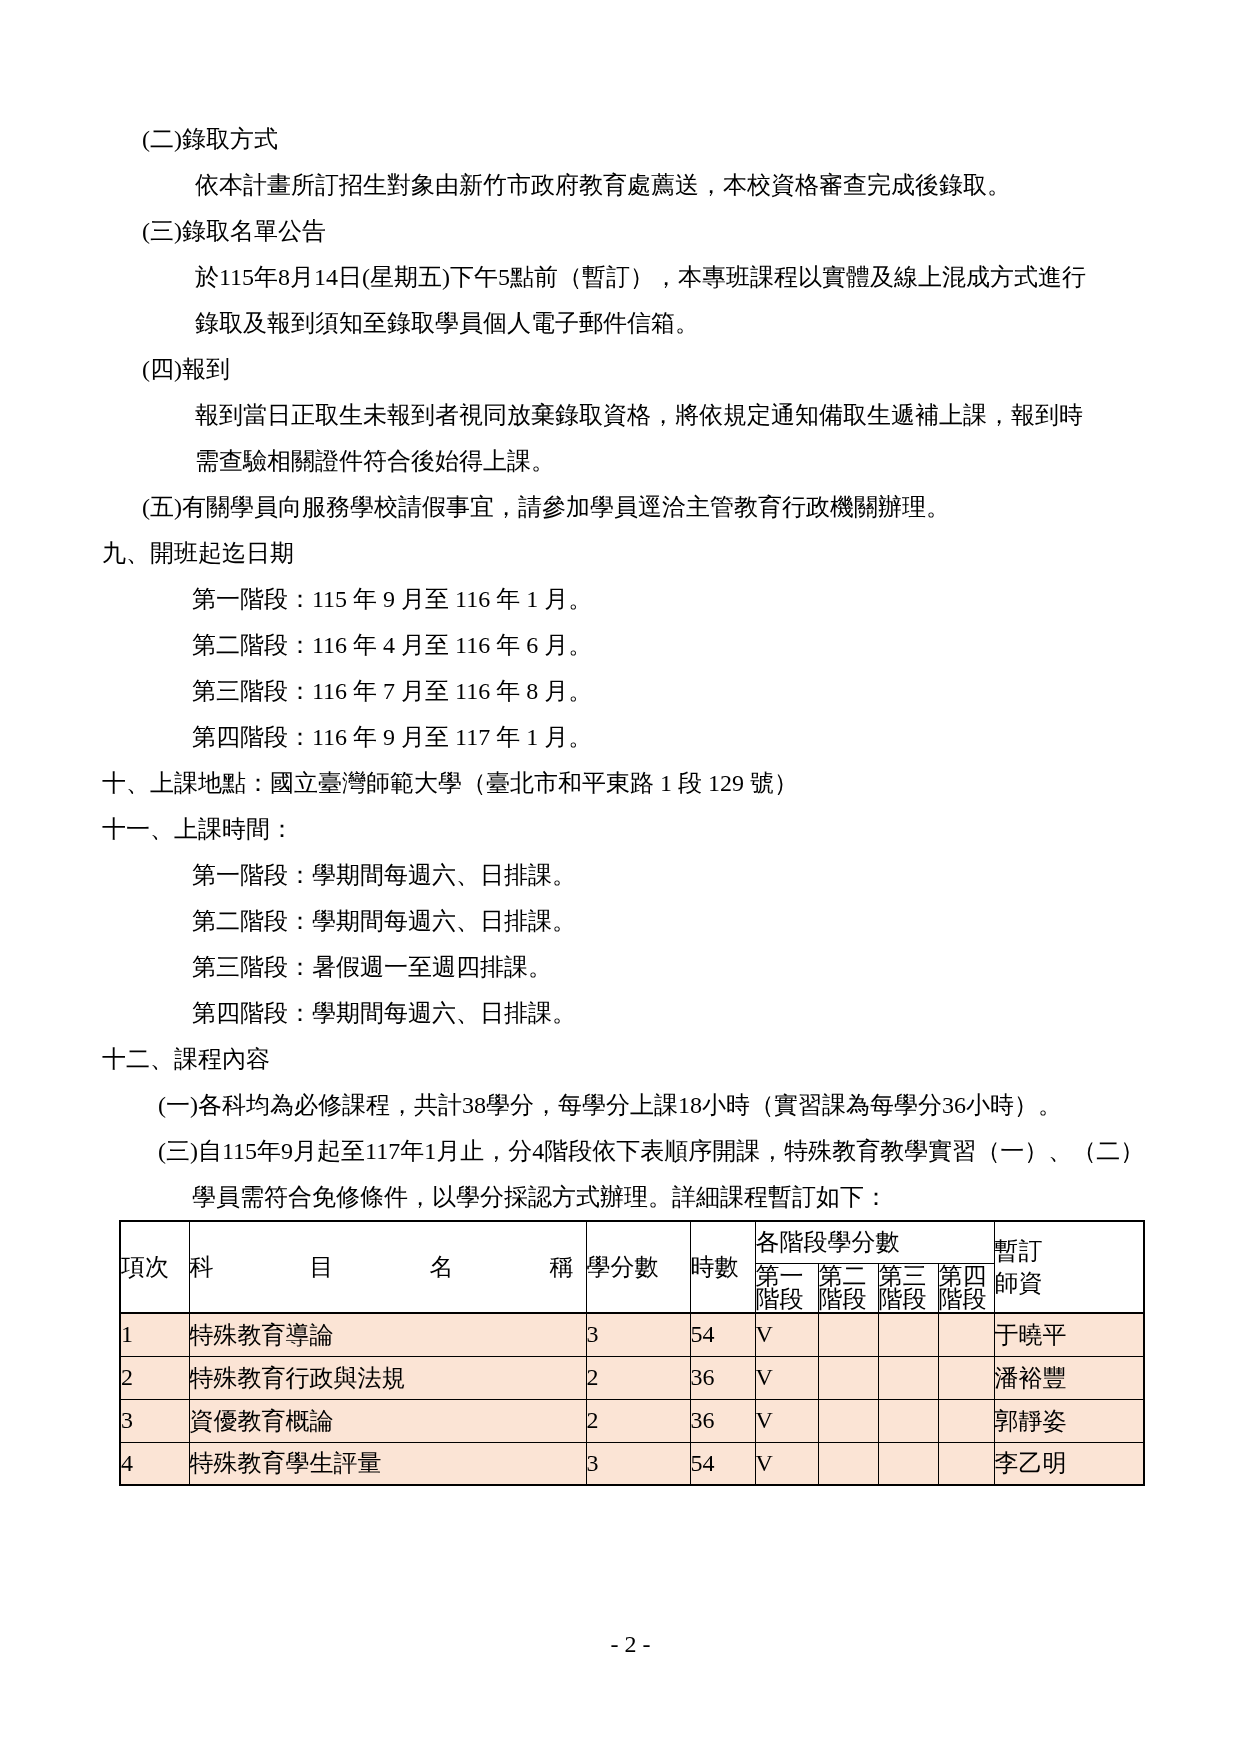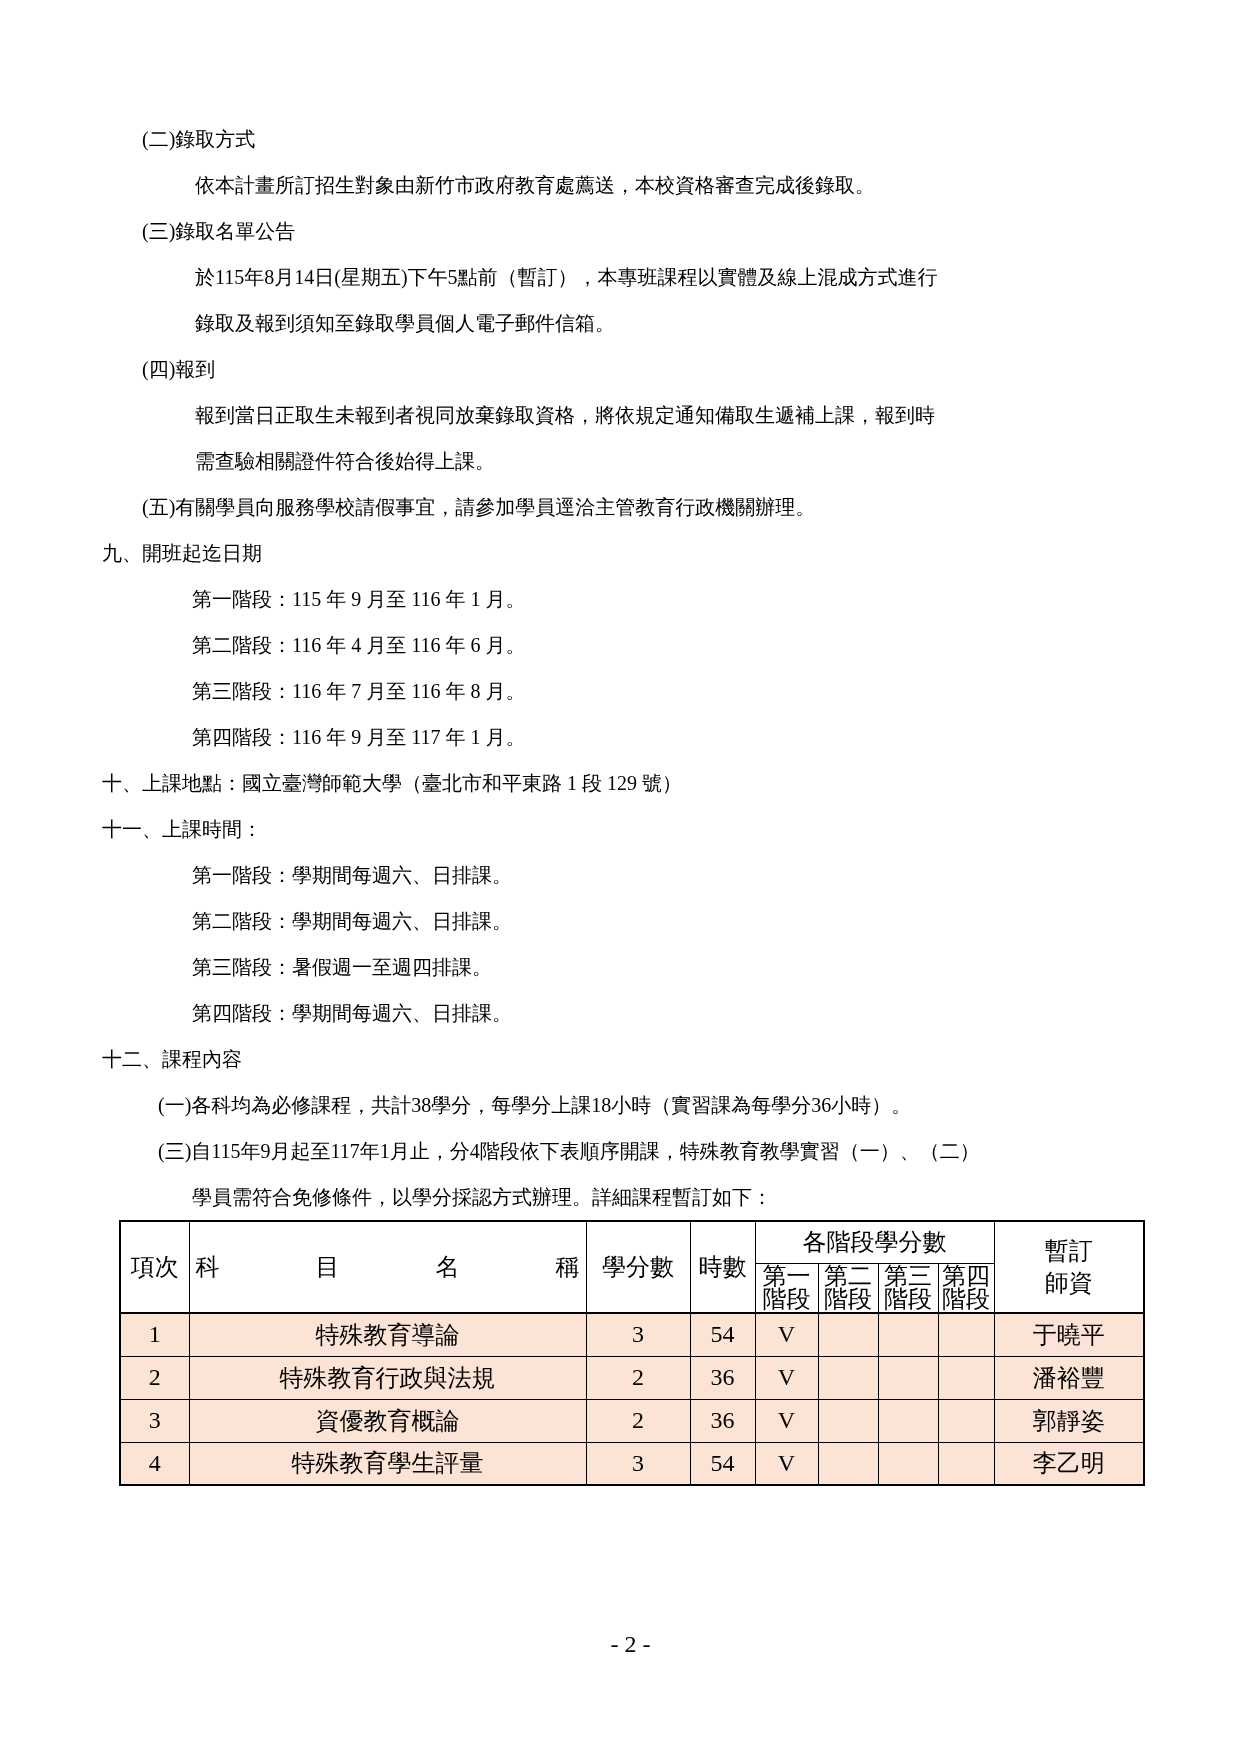--- a/index.html
+++ b/index.html
@@ -10,21 +10,21 @@
     background: #ffffff;
     color: #000000;
     font-family: "Liberation Serif", "DejaVu Serif", serif;
     overflow: hidden;
     box-sizing: border-box;
   }
   .content {
     padding: 116px 80px 0 100px;
   }
   .line {
-    font-size: 20px;
+    font-size: 24px;
     line-height: 46px;
     height: 46px;
     white-space: nowrap;
   }
   
   .ind-s1    { margin-left: 2px;  }   
   .ind-s2a   { margin-left: 42px; }   
   .ind-s2b   { margin-left: 58px; }   
   .ind-p     { margin-left: 95px; }   
   .ind-p2    { margin-left: 92px; }   
@@ -35,21 +35,21 @@
     table-layout: fixed;
     margin-left: 19px;
     width: 1022px;
     margin-top: 0px;
   }
   table.course th, table.course td {
     border: 1.5px solid #000000;
     padding: 0;
     font-weight: normal;
     font-size: 24px;
-    text-align: center;
+    text-align: left;
     vertical-align: middle;
     overflow: hidden;
   }
   table.course { border: 2.5px solid #000000; }
   table.course thead { border-bottom: 2.5px solid #000000; }
   tr.hr1 { height: 42px; }
   tr.hr2 { height: 50px; }
   tbody tr { height: 43px; }
   tbody td { background: #fbe4d5; }
   th.c-subject {

